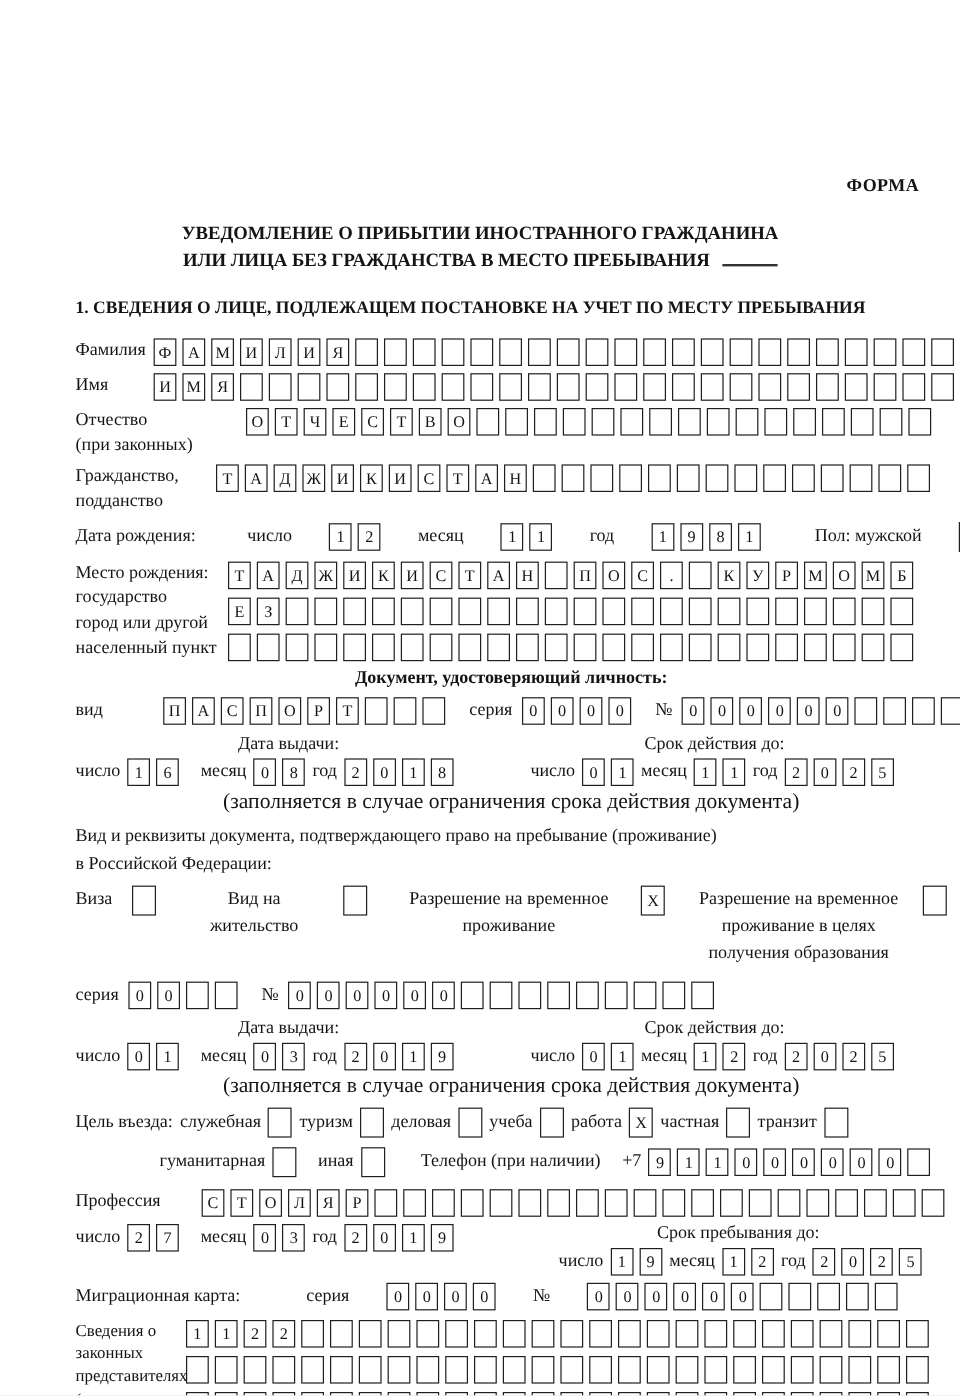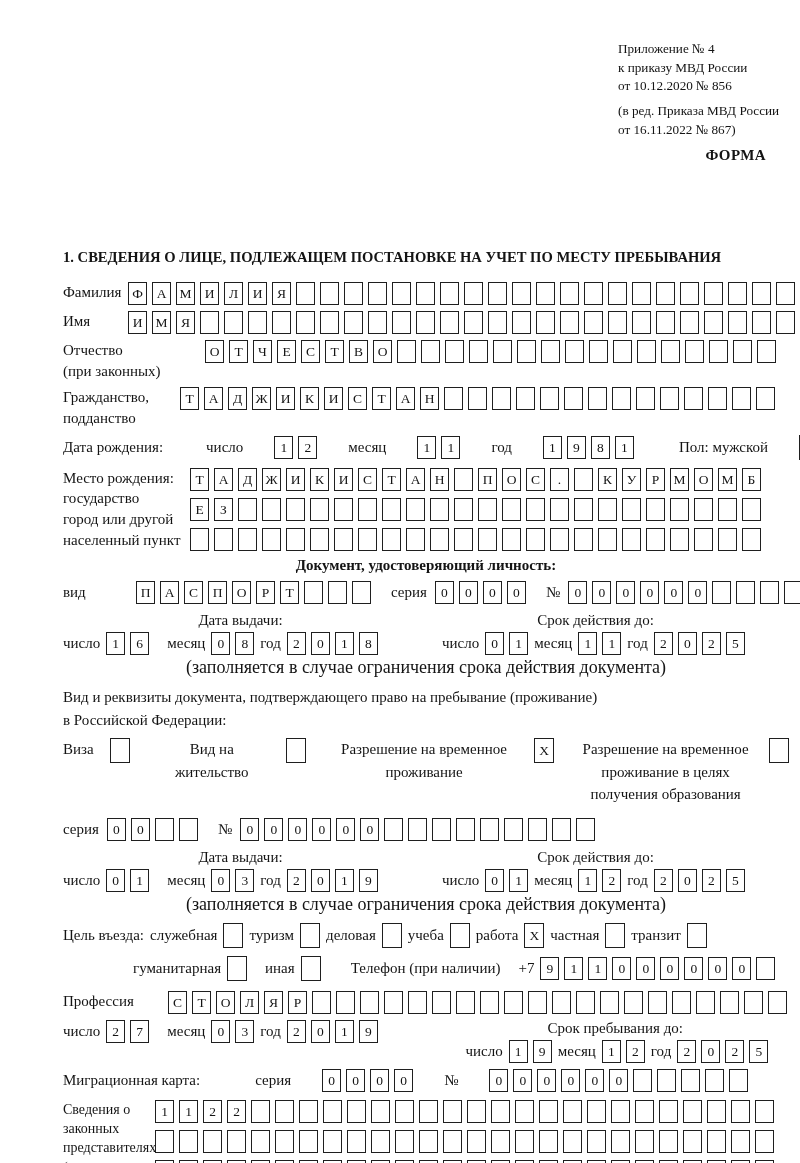--- a/index.html
+++ b/index.html
@@ -34,30 +34,27 @@
   .opt{display:flex;align-items:flex-start;gap:16px;}
   .optlbl{text-align:center;line-height:1.5;display:inline-block;}
   .mw185{max-width:196px;}.mw180{max-width:182px;}
   .mb8{margin-bottom:8px;}.mb10{margin-bottom:10px;}.mt6{margin-top:6px;gap:31px;}
 </style>
 </head>
 <body>
 
 <div class="page">
 
-  <div class="appendix">
-    <div>Приложение № 4</div>
-    <div>к приказу МВД России</div>
-    <div>от 10.12.2020 № 856</div>
-    <div class="ed">(в ред. Приказа МВД России</div>
-    <div>от 16.11.2022 № 867)</div>
+
+  <div class="forma">ФОРМА</div>
+
+  <div class="title">
+    <div>УВЕДОМЛЕНИЕ О ПРИБЫТИИ ИНОСТРАННОГО ГРАЖДАНИНА</div>
+    <div><span>ИЛИ ЛИЦА БЕЗ ГРАЖДАНСТВА В МЕСТО ПРЕБЫВАНИЯ</span><span class="blank"></span></div>
   </div>
-
-  <div class="forma">ФОРМА</div>
-
 
   <div class="sec">1. СВЕДЕНИЯ О ЛИЦЕ, ПОДЛЕЖАЩЕМ ПОСТАНОВКЕ НА УЧЕТ ПО МЕСТУ ПРЕБЫВАНИЯ</div>
 
   <div class="form">
 
     <div class="row">
       <div class="lbl w65">Фамилия</div>
       <div class="boxes">
           <span class="box">Ф</span>
           <span class="box">А</span>

